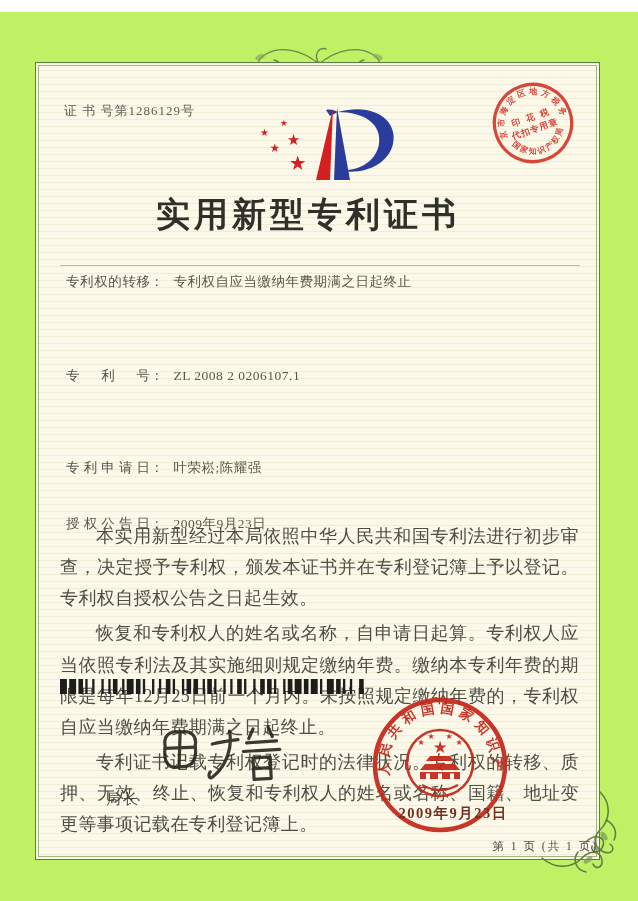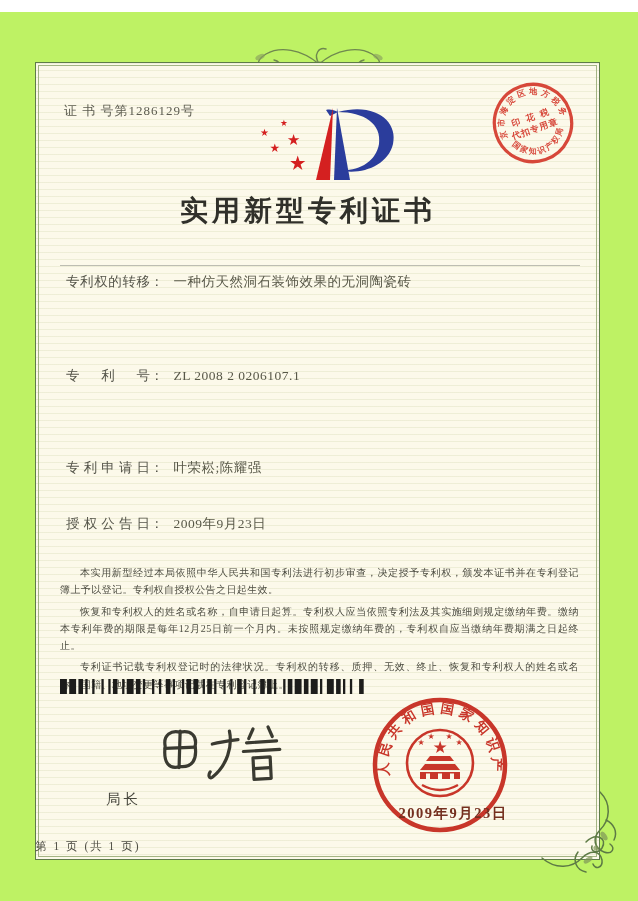--- a/index.html
+++ b/index.html
@@ -14,42 +14,42 @@
       repeating-linear-gradient(180deg, rgba(170,182,118,.17) 0 1px, rgba(0,0,0,0) 1px 7px),
       #fcf9ea;
   }
   .frame::before{
     content:"";position:absolute;left:2px;top:2px;right:2px;bottom:2px;
     border:1px solid #a3b483;pointer-events:none;
   }
   .cert-no{position:absolute;left:64px;top:90px;font-size:13px;color:#5c5c50;letter-spacing:1px;}
   .title{
     position:absolute;left:35px;top:180px;width:546px;text-align:center;
-    font-size:28px;font-weight:700;color:#30302a;letter-spacing:4px;
+    font-size:34px;font-weight:700;color:#30302a;letter-spacing:4px;
   }
   .divider{position:absolute;left:60px;top:253px;width:520px;height:1px;background:#bdbdb2;}
   .field-row{position:absolute;left:66px;font-size:13.5px;color:#55554a;white-space:nowrap;}
   .f-label{
     display:inline-block;width:84px;text-align:justify;text-align-last:justify;
     vertical-align:top;
   }
   .f-colon{display:inline-block;}
   .f-value{display:inline-block;margin-left:10px;color:#585848;letter-spacing:.5px;}
-  .paras{position:absolute;left:60px;top:552px;width:519px;color:#4d4d42;
-    font-size:10px;line-height:1.73;text-align:justify;letter-spacing:.4px;}
+  .paras{position:absolute;left:60px;top:509px;width:519px;color:#4d4d42;
+    font-size:18px;line-height:1.73;text-align:justify;letter-spacing:.4px;}
   .paras p{margin:0 0 4px 0;text-indent:2em;}
   .barcode{position:absolute;left:60px;top:667px;width:306px;height:15px;}
   .signer-title{position:absolute;left:106px;top:778px;font-size:14.5px;color:#48483e;letter-spacing:3px;}
   .signature{position:absolute;left:148px;top:704px;}
   .seal{position:absolute;left:360px;top:673px;}
   .issue-date{
     position:absolute;left:388px;top:792px;width:130px;text-align:center;
     font-size:14.5px;font-weight:600;color:#74301f;letter-spacing:1.5px;z-index:5;
   }
-  .footer{position:absolute;left:35px;top:827px;width:563px;text-align:left;
+  .footer{position:absolute;left:35px;top:827px;width:563px;text-align:right;
     font-size:11.5px;color:#4c4c42;letter-spacing:2px;}
   .tax-stamp{position:absolute;left:472px;top:50px;transform:rotate(-19deg);opacity:.92;}
   .logo{position:absolute;left:238px;top:88px;}
   .flourish-top{position:absolute;left:198px;top:27px;}
   .flourish-corner{position:absolute;left:538px;top:778px;}
 </style>
 </head>
 <body>
 
 <div class="page">
@@ -121,21 +121,21 @@
       <path d="M34,52 l2.8,-2 l2.8,2 l-1.1,-3.3 l2.8,-2 l-3.4,0 l-1.1,-3.3 l-1.1,3.3 l-3.4,0 l2.8,2 Z"></path>
       <path d="M24,36 l2.4,-1.7 l2.4,1.7 l-0.9,-2.8 l2.4,-1.7 l-2.9,0 l-0.9,-2.8 l-0.9,2.8 l-2.9,0 l2.4,1.7 Z"></path>
       <path d="M44,26 l2,-1.5 l2,1.5 l-0.8,-2.4 l2,-1.5 l-2.5,0 l-0.8,-2.4 l-0.8,2.4 l-2.5,0 l2,1.5 Z"></path>
     </g>
   </svg>
 
   <div class="title">实用新型专利证书</div>
   <div class="divider"></div>
 
   <div class="field-row" style="top:261px">
-    <span class="f-label">专利权的转移</span><span class="f-colon">：</span><span class="f-value">一种仿天然洞石装饰效果的无洞陶瓷砖</span>
+    <span class="f-label">专利权的转移</span><span class="f-colon">：</span><span class="f-value">专利权自应当缴纳年费期满之日起终止</span>
   </div>
   <div class="field-row" style="top:355px">
     <span class="f-label">专利号</span><span class="f-colon">：</span><span class="f-value">ZL 2008 2 0206107.1</span>
   </div>
   <div class="field-row" style="top:447px">
     <span class="f-label">专利申请日</span><span class="f-colon">：</span><span class="f-value">叶荣崧;陈耀强</span>
   </div>
   <div class="field-row" style="top:503px">
     <span class="f-label">授权公告日</span><span class="f-colon">：</span><span class="f-value">2009年9月23日</span>
   </div>

